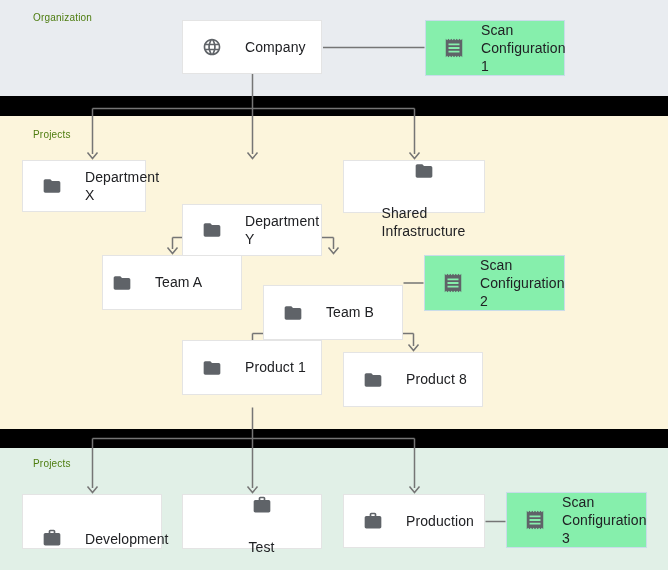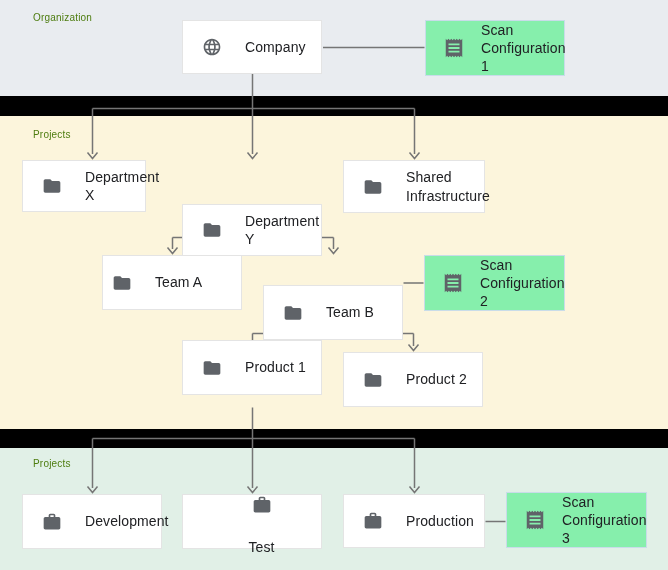--- a/index.html
+++ b/index.html
@@ -35,27 +35,27 @@
   .node .label { white-space:pre-line; line-height:1.3; letter-spacing:.1px; }
 
   .node.scan { background:#86efac; border-color:#c9dce9; padding-left:17px; gap:16px; }
   .node.scan .icon { width:22px; height:22px; }
 
   
   #n-company      { left:182px; top:20px;  width:140px; height:54px; }
   #n-scan1        { left:425px; top:20px;  width:140px; height:56px; }
   #n-dept-x       { left:22px;  top:160px; width:124px; height:52px; }
   #n-dept-y       { left:182px; top:160px; width:140px; height:52px;margin-top:44px; }
-  #n-shared-infra { left:343px; top:160px; width:142px; height:53px; }
+  #n-shared-infra { left:343px; top:160px; width:142px; height:53px;flex-direction:column; }
   #n-team-a       { left:102px; top:255px; width:140px; height:55px;padding-left:9px; }
   #n-team-b       { left:263px; top:255px; width:140px; height:55px;margin-top:30px; }
   #n-scan2        { left:424px; top:255px; width:141px; height:56px; }
   #n-product-1    { left:182px; top:340px; width:140px; height:55px; }
   #n-product-2    { left:343px; top:352px; width:140px; height:55px; }
-  #n-development  { left:22px;  top:494px; width:140px; height:55px; }
+  #n-development  { left:22px;  top:494px; width:140px; height:55px;align-items:flex-end; }
   #n-test         { left:182px; top:494px; width:140px; height:55px;flex-direction:column; }
   #n-production   { left:343px; top:494px; width:142px; height:54px; }
   #n-scan3        { left:506px; top:492px; width:141px; height:56px; }
 </style>
 </head>
 <body>
 
 <div class="section" id="sec-organization"></div>
 <div class="section" id="sec-folders"></div>
 <div class="section" id="sec-projects"></div>
@@ -165,21 +165,21 @@
       </svg>
     </span>
   <span class="label">Product 1</span>
 </div>
 <div class="node" id="n-product-2">
   <span class="icon">
       <svg viewBox="0 0 24 24" width="100%" height="100%">
         <path fill="currentColor" d="M10 4H4c-1.1 0-1.99.9-1.99 2L2 18c0 1.1.9 2 2 2h16c1.1 0 2-.9 2-2V8c0-1.1-.9-2-2-2h-8l-2-2z"></path>
       </svg>
     </span>
-  <span class="label">Product 2</span>
+  <span class="label">Product 8</span>
 </div>
 <div class="node" id="n-development">
   <span class="icon">
       <svg viewBox="0 0 24 24" width="100%" height="100%">
         <path fill="currentColor" d="M20 6h-4V4c0-1.11-.89-2-2-2h-4c-1.11 0-2 .89-2 2v2H4c-1.11 0-1.99.89-1.99 2L2 19c0 1.11.89 2 2 2h16c1.11 0 2-.89 2-2V8c0-1.11-.89-2-2-2zm-6 0h-4V4h4v2z"></path>
       </svg>
     </span>
   <span class="label">Development</span>
 </div>
 <div class="node" id="n-test">

